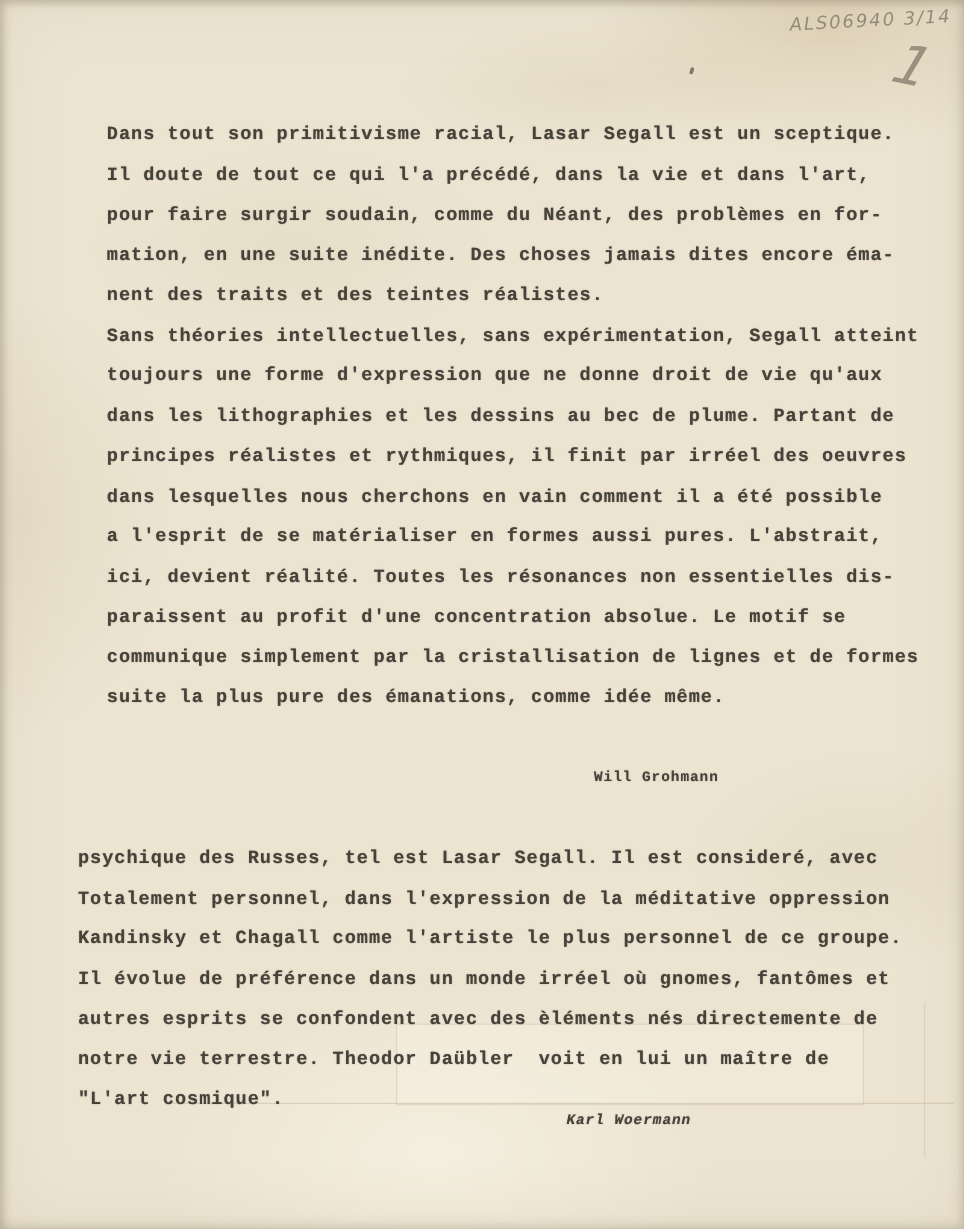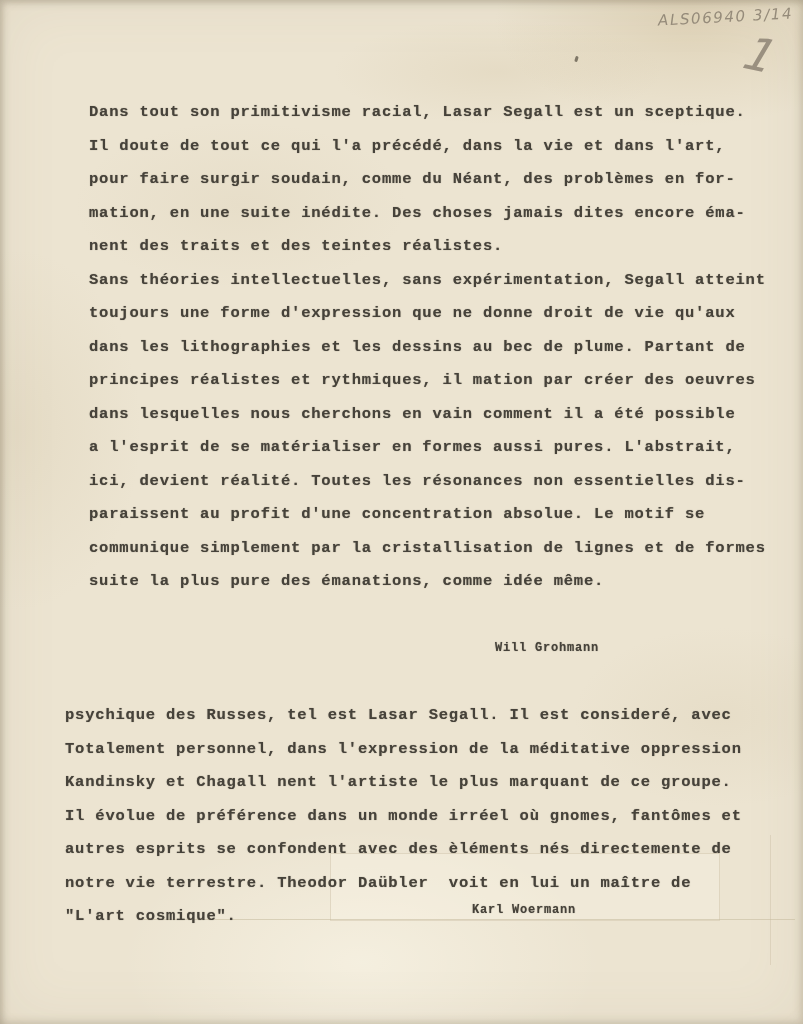--- a/index.html
+++ b/index.html
@@ -44,21 +44,21 @@
     position: absolute;
     white-space: pre;
     font-family: "Liberation Mono", "DejaVu Sans Mono", monospace;
     font-size: 12px;
     font-weight: 700;
     letter-spacing: 0.8px;
     color: #46423a;
     text-shadow: 0 0 1px rgba(62,56,44,0.55);
   }
   .signature-1 { left: 495px; top: 641px; }
-  .signature-2 { left: 472px; top: 903px; }
+  .signature-2 { left: 472px; top: 927px; font-style: italic; }
   
   .archive-code {
     position: absolute;
     top: 8px; right: 10px;
     font-family: "DejaVu Sans", sans-serif;
     font-style: italic;
     font-size: 15px;
     letter-spacing: 1.6px;
     color: #958b7a;
     transform: rotate(-3deg);
@@ -114,39 +114,39 @@
 
   <div class="block block-1">
     <div class="typeline">Dans tout son primitivisme racial, Lasar Segall est un sceptique.</div>
     <div class="typeline">Il doute de tout ce qui l'a précédé, dans la vie et dans l'art,</div>
     <div class="typeline">pour faire surgir soudain, comme du Néant, des problèmes en for-</div>
     <div class="typeline">mation, en une suite inédite. Des choses jamais dites encore éma-</div>
     <div class="typeline">nent des traits et des teintes réalistes.</div>
     <div class="typeline">Sans théories intellectuelles, sans expérimentation, Segall atteint</div>
     <div class="typeline">toujours une forme d'expression que ne donne droit de vie qu'aux</div>
     <div class="typeline">dans les lithographies et les dessins au bec de plume. Partant de</div>
-    <div class="typeline">principes réalistes et rythmiques, il mation par créer des oeuvres</div>
+    <div class="typeline">principes réalistes et rythmiques, il finit par irréel des oeuvres</div>
     <div class="typeline">dans lesquelles nous cherchons en vain comment il a été possible</div>
     <div class="typeline">a l'esprit de se matérialiser en formes aussi pures. L'abstrait,</div>
     <div class="typeline">ici, devient réalité. Toutes les résonances non essentielles dis-</div>
     <div class="typeline">paraissent au profit d'une concentration absolue. Le motif se</div>
     <div class="typeline">communique simplement par la cristallisation de lignes et de formes</div>
     <div class="typeline">suite la plus pure des émanations, comme idée même.</div>
   </div>
 
   <div class="signature signature-1">Will Grohmann</div>
 
   <div class="artifact-rect"></div>
   <div class="crease-line"></div>
   <div class="vertical-line"></div>
 
   <div class="block block-2">
     <div class="typeline">psychique des Russes, tel est Lasar Segall. Il est consideré, avec</div>
     <div class="typeline">Totalement personnel, dans l'expression de la méditative oppression</div>
-    <div class="typeline">Kandinsky et Chagall nent l'artiste le plus marquant de ce groupe.</div>
+    <div class="typeline">Kandinsky et Chagall comme l'artiste le plus personnel de ce groupe.</div>
     <div class="typeline">Il évolue de préférence dans un monde irréel où gnomes, fantômes et</div>
     <div class="typeline">autres esprits se confondent avec des èléments nés directemente de</div>
     <div class="typeline">notre vie terrestre. Theodor Daübler  voit en lui un maître de</div>
     <div class="typeline">"L'art cosmique".</div>
   </div>
 
   <div class="signature signature-2">Karl Woermann</div>
 
 </div>
 

